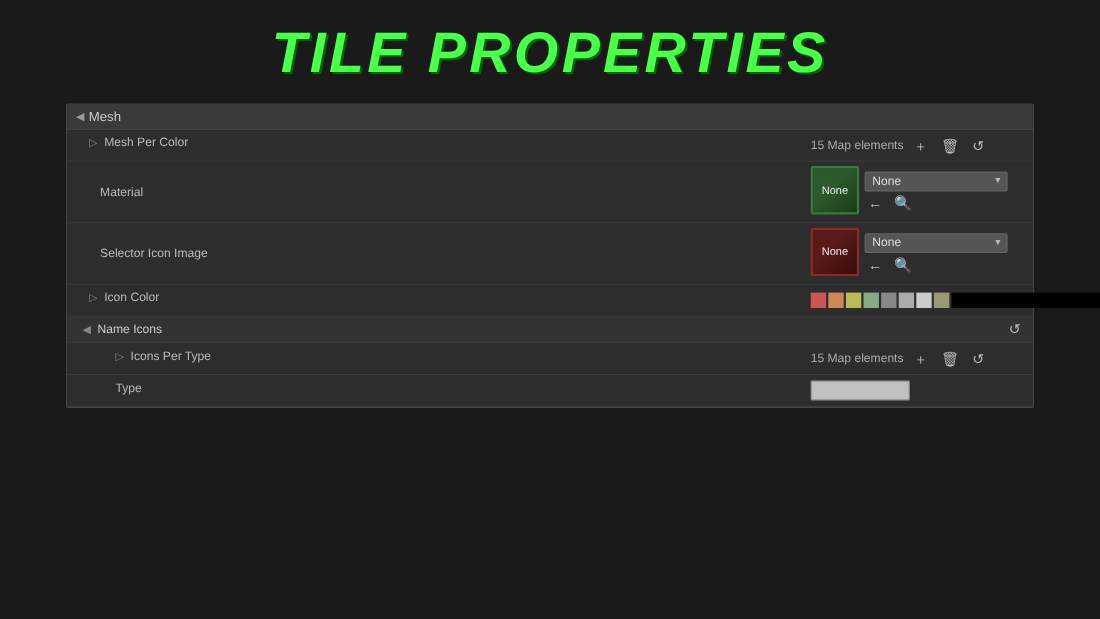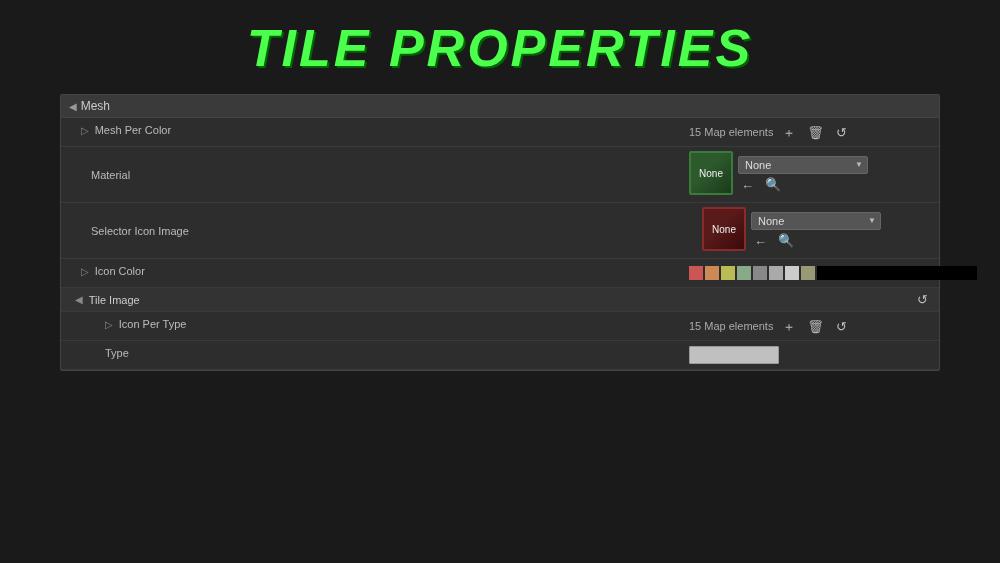--- a/index.html
+++ b/index.html
@@ -74,20 +74,21 @@
       font-size: 10px;
     }
     .prop-value-col {
       flex: 1;
       padding: 4px 8px;
       display: flex;
       align-items: center;
       gap: 6px;
       flex-wrap: wrap;
       min-height: 28px;
+      margin-left: 48px;
     }
 
     
     .map-elements-text {
       font-size: 11px;
       color: #aaa;
     }
 
     
     .icon-btn {
@@ -257,21 +258,21 @@
           </div>
           <div class="sub-row">
             <button class="icon-btn">←</button>
             <button class="icon-btn">🔍</button>
           </div>
         </div>
       </div>
     </div>
   </div>
 
-  <div class="prop-row" style="min-height:56px;gap:13px;">
+  <div class="prop-row" style="min-height:56px;">
     <div class="prop-label-col indent-1" style="align-self:center;">
       <span>Selector Icon Image</span>
     </div>
     <div class="prop-value-col" style="flex-direction:column; align-items:flex-start; gap:3px;">
       <div class="sub-row">
         <div class="swatch-red">
           <span>None</span>
         </div>
         <div class="sub-value-block">
           <div class="sub-row">
@@ -305,30 +306,30 @@
         <div class="color-cell" style="background:#aaaaaa;"></div>
         <div class="color-cell" style="background:#cccccc;"></div>
         <div class="color-cell" style="background:#999977;"></div>
         <div class="color-black"></div>
       </div>
     </div>
   </div>
 
   <div class="subsection-header">
     <span style="margin-right:6px; color:#888; font-size:10px;">◀</span>
-    <span>Tile Image</span>
+    <span>Name Icons</span>
     <div style="margin-left:auto;">
       <button class="icon-btn">↺</button>
     </div>
   </div>
 
   <div class="prop-row">
     <div class="prop-label-col indent-2">
       <span class="arrow">▷</span>
-      <span>Icon Per Type</span>
+      <span>Icons Per Type</span>
     </div>
     <div class="prop-value-col">
       <span class="map-elements-text">15 Map elements</span>
       <button class="icon-btn" title="Add">＋</button>
       <button class="icon-btn" title="Delete">🗑</button>
       <button class="icon-btn" title="Reset">↺</button>
     </div>
   </div>
 
   <div class="prop-row">

